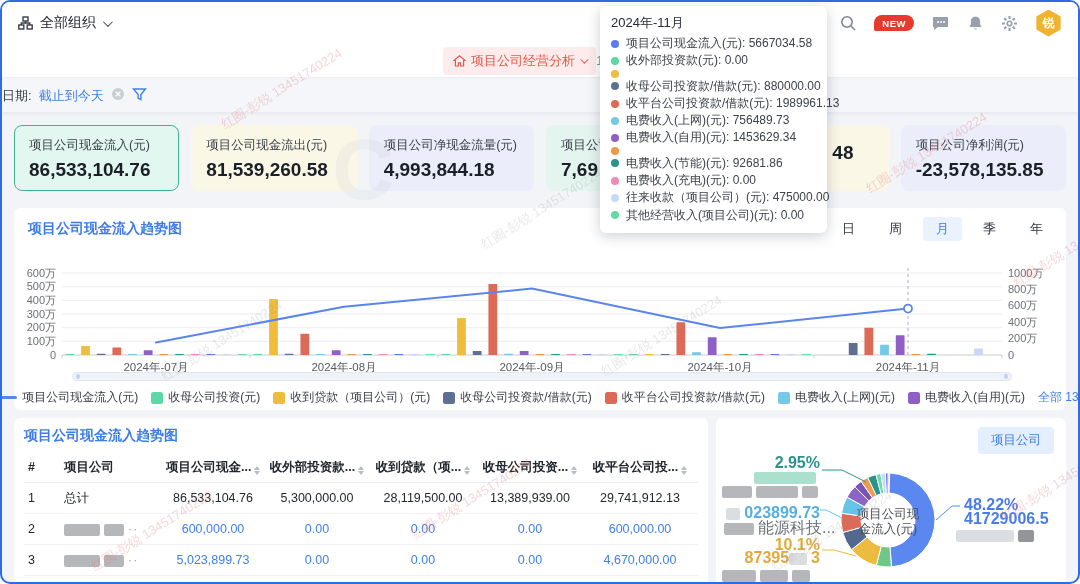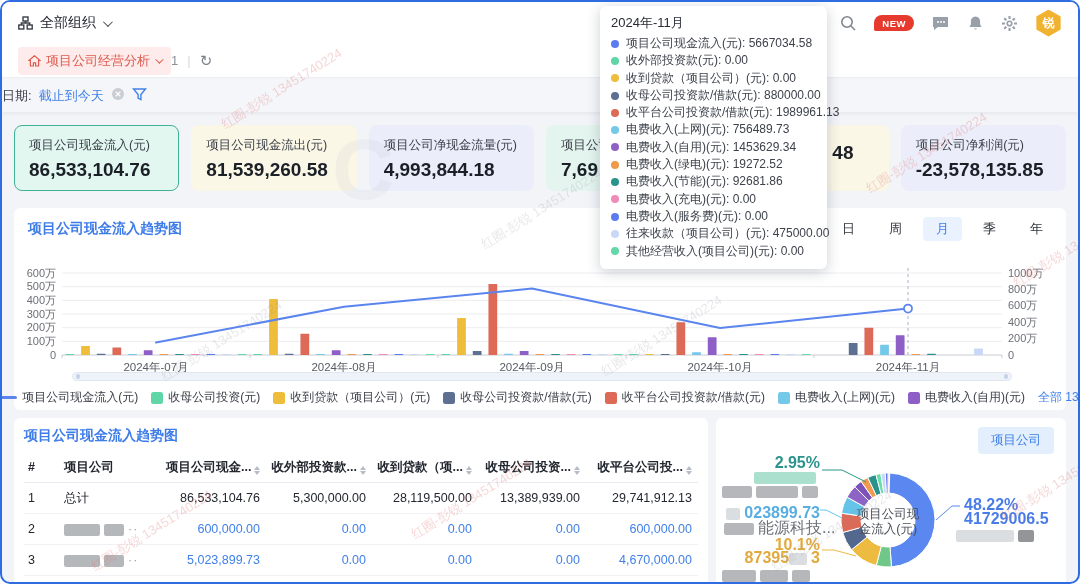--- a/index.html
+++ b/index.html
@@ -11,21 +11,21 @@
   .org { display:flex; align-items:center; gap:7px; cursor:pointer; }
   .org-label { font-size:14px; color:#23262e; font-weight:500; }
   .chev { width:7px; height:7px; border-right:1.6px solid #4a4f58; border-bottom:1.6px solid #4a4f58; transform:rotate(45deg) translateY(-2px); display:inline-block; }
   .topbar-right { display:flex; align-items:center; gap:17px; }
   .red-link { color:#d9544a; font-size:13px; cursor:pointer; }
   .new-badge { background:#e73a2e; color:#fff; font-size:9.5px; font-weight:700; padding:2.5px 8px; border-radius:9px 9px 9px 2px; letter-spacing:.5px; }
   .ticon { color:#8a909b; display:flex; align-items:center; }
   .avatar { width:27px; height:27px; background:#f0b22f; color:#fff; clip-path:polygon(50% 0,95% 26%,95% 74%,50% 100%,5% 74%,5% 26%); display:flex; align-items:center; justify-content:center; font-size:12px; font-weight:700; cursor:pointer; }
 
   
-  .tabbar { position:absolute; top:42px; left:0; right:0; height:34px; background:#fff; display:flex; align-items:center; justify-content:flex-start; padding:0 16px; border-bottom:1px solid #edeff2; z-index:4; }
+  .tabbar { position:absolute; top:42px; left:0; right:0; height:34px; background:#fff; display:flex; align-items:center; justify-content:center; padding:0 33px; border-bottom:1px solid #edeff2; z-index:4; }
   .tab-pill { background:#fdeceb; color:#e05a4e; font-size:13px; padding:5px 10px; border-radius:4px; display:flex; align-items:center; gap:5px; cursor:pointer; }
   .tab-pill .chev { border-color:#e05a4e; width:6px; height:6px; }
   .pager { color:#8d939e; font-size:13px; display:flex; align-items:center; gap:9px; }
   .pager .sep { color:#d5d8de; }
   .refresh { font-size:15px; color:#7d828c; cursor:pointer; }
 
   
   .date-row { position:absolute; top:77px; left:0; right:0; height:33px; display:flex; align-items:center; gap:7px; padding-right:18px; background:#f5f6f9; box-shadow:0 2px 3px rgba(30,36,50,.05); font-size:13px; }
   .date-label { color:#3a3f48; }
   .date-value { color:#4080e8; cursor:pointer; }
@@ -57,21 +57,21 @@
   .lg-rect { width:12px; height:12px; border-radius:2.5px; }
   .lg-line { width:16px; height:2.4px; border-radius:2px; }
   .legend-more { color:#4080e8; cursor:pointer; }
 
   
   .table-card { position:absolute; top:416px; left:12px; width:694px; height:200px; background:#fff; border-radius:6px; padding:8px 10px 0 10px; }
   .ttable { margin-top:7px; }
   .trow { display:grid; grid-template-columns:36px 102px 102px 106px 106px 108px 112px; align-items:center; height:31px; border-bottom:1px solid #f0f1f4; font-size:12.5px; color:#23272f; }
   .trow.head { font-weight:700; border-bottom:1px solid #e7eaee; }
   .tc { padding:0 4px; white-space:nowrap; overflow:hidden; }
-  .tc.num { text-align:right; }
+  .tc.num { text-align:center; }
   .tc.blue { color:#4080e8; cursor:pointer; }
   .sorter { display:inline-flex; flex-direction:column; gap:1px; margin-left:3px; vertical-align:1px; }
   .sorter i { width:0; height:0; border-left:3.5px solid transparent; border-right:3.5px solid transparent; display:block; }
   .sorter .up { border-bottom:4px solid #b6bcc6; }
   .sorter .dn { border-top:4px solid #b6bcc6; }
   .rblock { display:inline-block; height:12px; background:#8e9297; opacity:.65; border-radius:2px; filter:blur(.6px); vertical-align:middle; margin-right:4px; }
   .rblock.lt { background:#c9cdd2; }
   .dots { color:#9aa0aa; letter-spacing:1px; }
 
   
@@ -449,53 +449,47 @@
         <div class="tt-row">
           <span class="dot" style="background: rgb(91, 124, 240);"></span>
           <span>项目公司现金流入(元): 5667034.58</span>
         </div>
         <div class="tt-row">
           <span class="dot" style="background: rgb(95, 214, 165);"></span>
           <span>收外部投资款(元): 0.00</span>
         </div>
         <div class="tt-row">
           <span class="dot" style="background: rgb(238, 189, 60);"></span>
-          <span>收到贷款（项目公司）(元): 0.00</span>
         </div>
         <div class="tt-row">
           <span class="dot" style="background: rgb(93, 112, 146);"></span>
           <span>收母公司投资款/借款(元): 880000.00</span>
         </div>
         <div class="tt-row">
           <span class="dot" style="background: rgb(221, 106, 86);"></span>
           <span>收平台公司投资款/借款(元): 1989961.13</span>
         </div>
         <div class="tt-row">
           <span class="dot" style="background: rgb(116, 200, 232);"></span>
           <span>电费收入(上网)(元): 756489.73</span>
         </div>
         <div class="tt-row">
           <span class="dot" style="background: rgb(143, 95, 200);"></span>
           <span>电费收入(自用)(元): 1453629.34</span>
         </div>
         <div class="tt-row">
           <span class="dot" style="background: rgb(238, 154, 73);"></span>
-          <span>电费收入(绿电)(元): 19272.52</span>
         </div>
         <div class="tt-row">
           <span class="dot" style="background: rgb(42, 148, 140);"></span>
           <span>电费收入(节能)(元): 92681.86</span>
         </div>
         <div class="tt-row">
           <span class="dot" style="background: rgb(239, 139, 182);"></span>
           <span>电费收入(充电)(元): 0.00</span>
-        </div>
-        <div class="tt-row">
-          <span class="dot" style="background: rgb(91, 124, 240);"></span>
-          <span>电费收入(服务费)(元): 0.00</span>
         </div>
         <div class="tt-row">
           <span class="dot" style="background: rgb(201, 216, 248);"></span>
           <span>往来收款（项目公司）(元): 475000.00</span>
         </div>
         <div class="tt-row">
           <span class="dot" style="background: rgb(99, 216, 168);"></span>
           <span>其他经营收入(项目公司)(元): 0.00</span>
         </div>
       </div>

